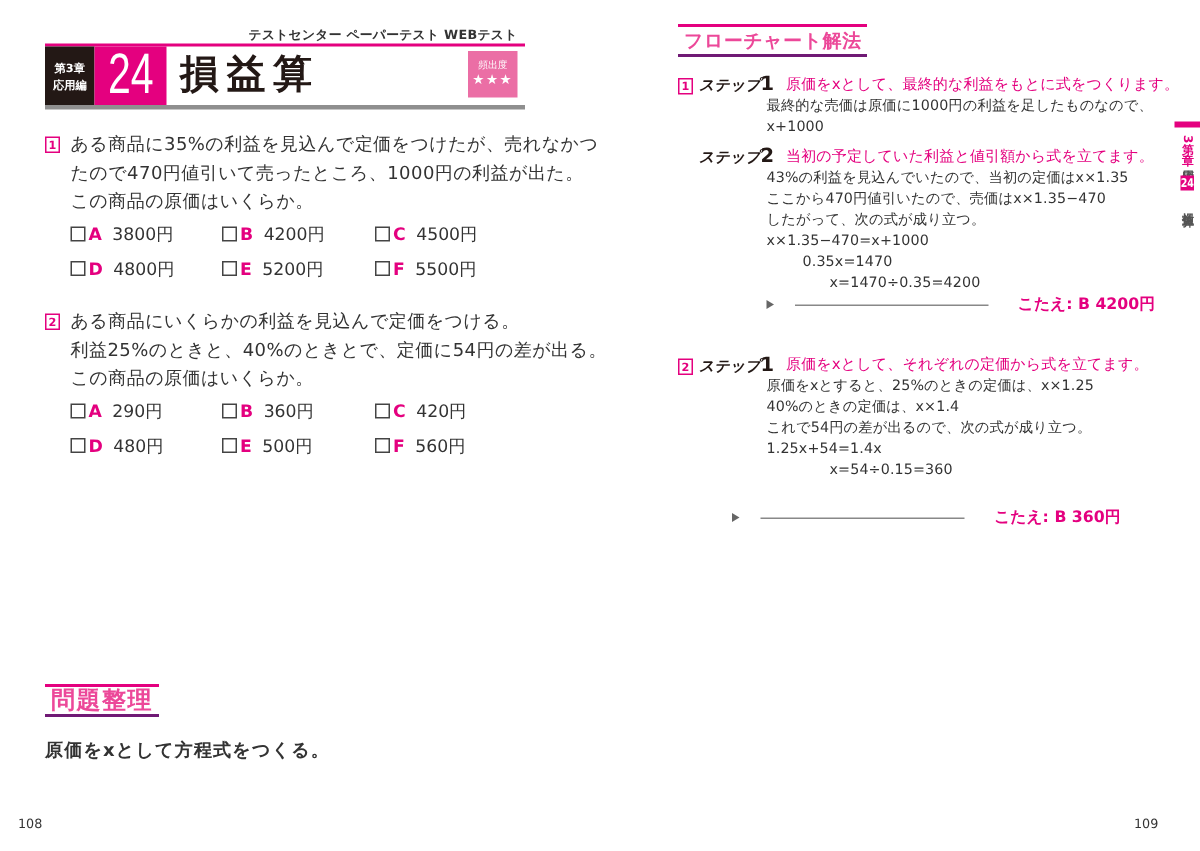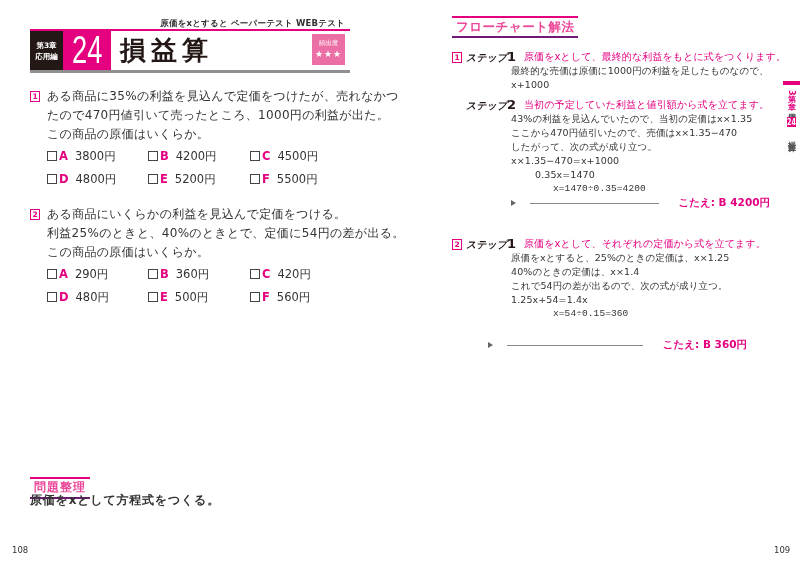--- a/index.html
+++ b/index.html
@@ -24,47 +24,47 @@
   
   .qnum{width:8px;height:9px;border:1px solid #e4007f;color:#e4007f;font-size:7.5px;
         line-height:9px;text-align:center;font-weight:bold;}
   .qtext{font-size:12px;line-height:19px;color:#333;letter-spacing:0.3px;}
   .opt{display:flex;align-items:center;font-size:11.5px;color:#333;height:14px;}
   .cb{width:8px;height:8px;border:1px solid #444;margin-right:2px;}
   .letter{color:#e4007f;font-weight:bold;margin-right:7px;}
   
   .ruled{border-top:2px solid #e4007f;border-bottom:2px solid #701a75;font-weight:bold;color:#ec4899;
          padding:1px 4px 2px 4px;}
-  .sum-head{top:477px;left:30px;font-size:12px;line-height:15px;letter-spacing:1px;}
+  .sum-head{top:456px;left:30px;font-size:16px;line-height:15px;letter-spacing:1px;}
   .sum-text{top:492px;left:30px;font-size:12px;font-weight:bold;color:#333;letter-spacing:0.8px;}
   .pageno{font-size:8.5px;color:#333;}
   
   .flow-head{top:16px;left:452px;font-size:12.5px;line-height:15px;letter-spacing:0.5px;}
   .step-label{font-size:10px;font-weight:bold;font-style:italic;color:#231815;}
   .step-label b{font-size:13px;font-style:normal;}
   .sline{font-size:9.5px;line-height:14px;height:14px;color:#333;letter-spacing:0.1px;}
   .sline.pink{color:#e4007f;font-size:10px;padding-left:13px;}
   .ind1{padding-left:24px;}
-  .ind2{padding-left:42px;font-family:Liberation Mono, monospace;}
+  .ind2{padding-left:42px;}
   .ans-row{display:flex;align-items:center;width:259px;height:14px;gap:14px;}
   .tri{width:0;height:0;border-top:3px solid transparent;border-bottom:3px solid transparent;border-left:5px solid #666;}
   .ans-line{flex:1;height:1px;background:#888;margin-right:6px;}
   .ans{color:#e4007f;font-weight:bold;font-size:10.5px;}
   
   .tab-bar{top:81px;left:783px;width:17px;height:4px;background:#e4007f;}
   .tab-text{top:89px;left:786px;writing-mode:vertical-rl;font-size:8px;font-weight:bold;line-height:10px;letter-spacing:1px;}
   .tab-text .p{color:#e4007f;}
   .tab-text .g{color:#555;margin-top:5px;}
   .tab-text .u{background:#e4007f;color:#fff;margin-top:4px;padding:1px 0;text-combine-upright:all;}
 </style>
 </head>
 <body>
 
 <div>
-  <div class="abs series nw">原価をxとすると ペーパーテスト WEBテスト</div>
+  <div class="abs series nw">テストセンター ペーパーテスト WEBテスト</div>
   <div class="abs pinkline-top"></div>
   <div class="abs chap-box">
     <span>第3章</span>
     <span>応用編</span>
   </div>
   <div class="abs num-box">
     <span>24</span>
   </div>
   <div class="abs title nw">損益算</div>
   <div class="abs badge">
@@ -209,14 +209,14 @@
   </div>
 
   <div class="abs tab-bar"></div>
   <div class="abs tab-text">
     <span class="p">第3章</span>
     <span class="g">応用編</span>
     <span class="u">24</span>
     <span class="g" style="margin-top:4px;">損益算</span>
   </div>
 
-  <div class="abs pageno" style="top:545px;left:774px;">109</div>
+  <div class="abs pageno" style="top:545px;left:756px;">109</div>
 </div>
 
 </body></html>

